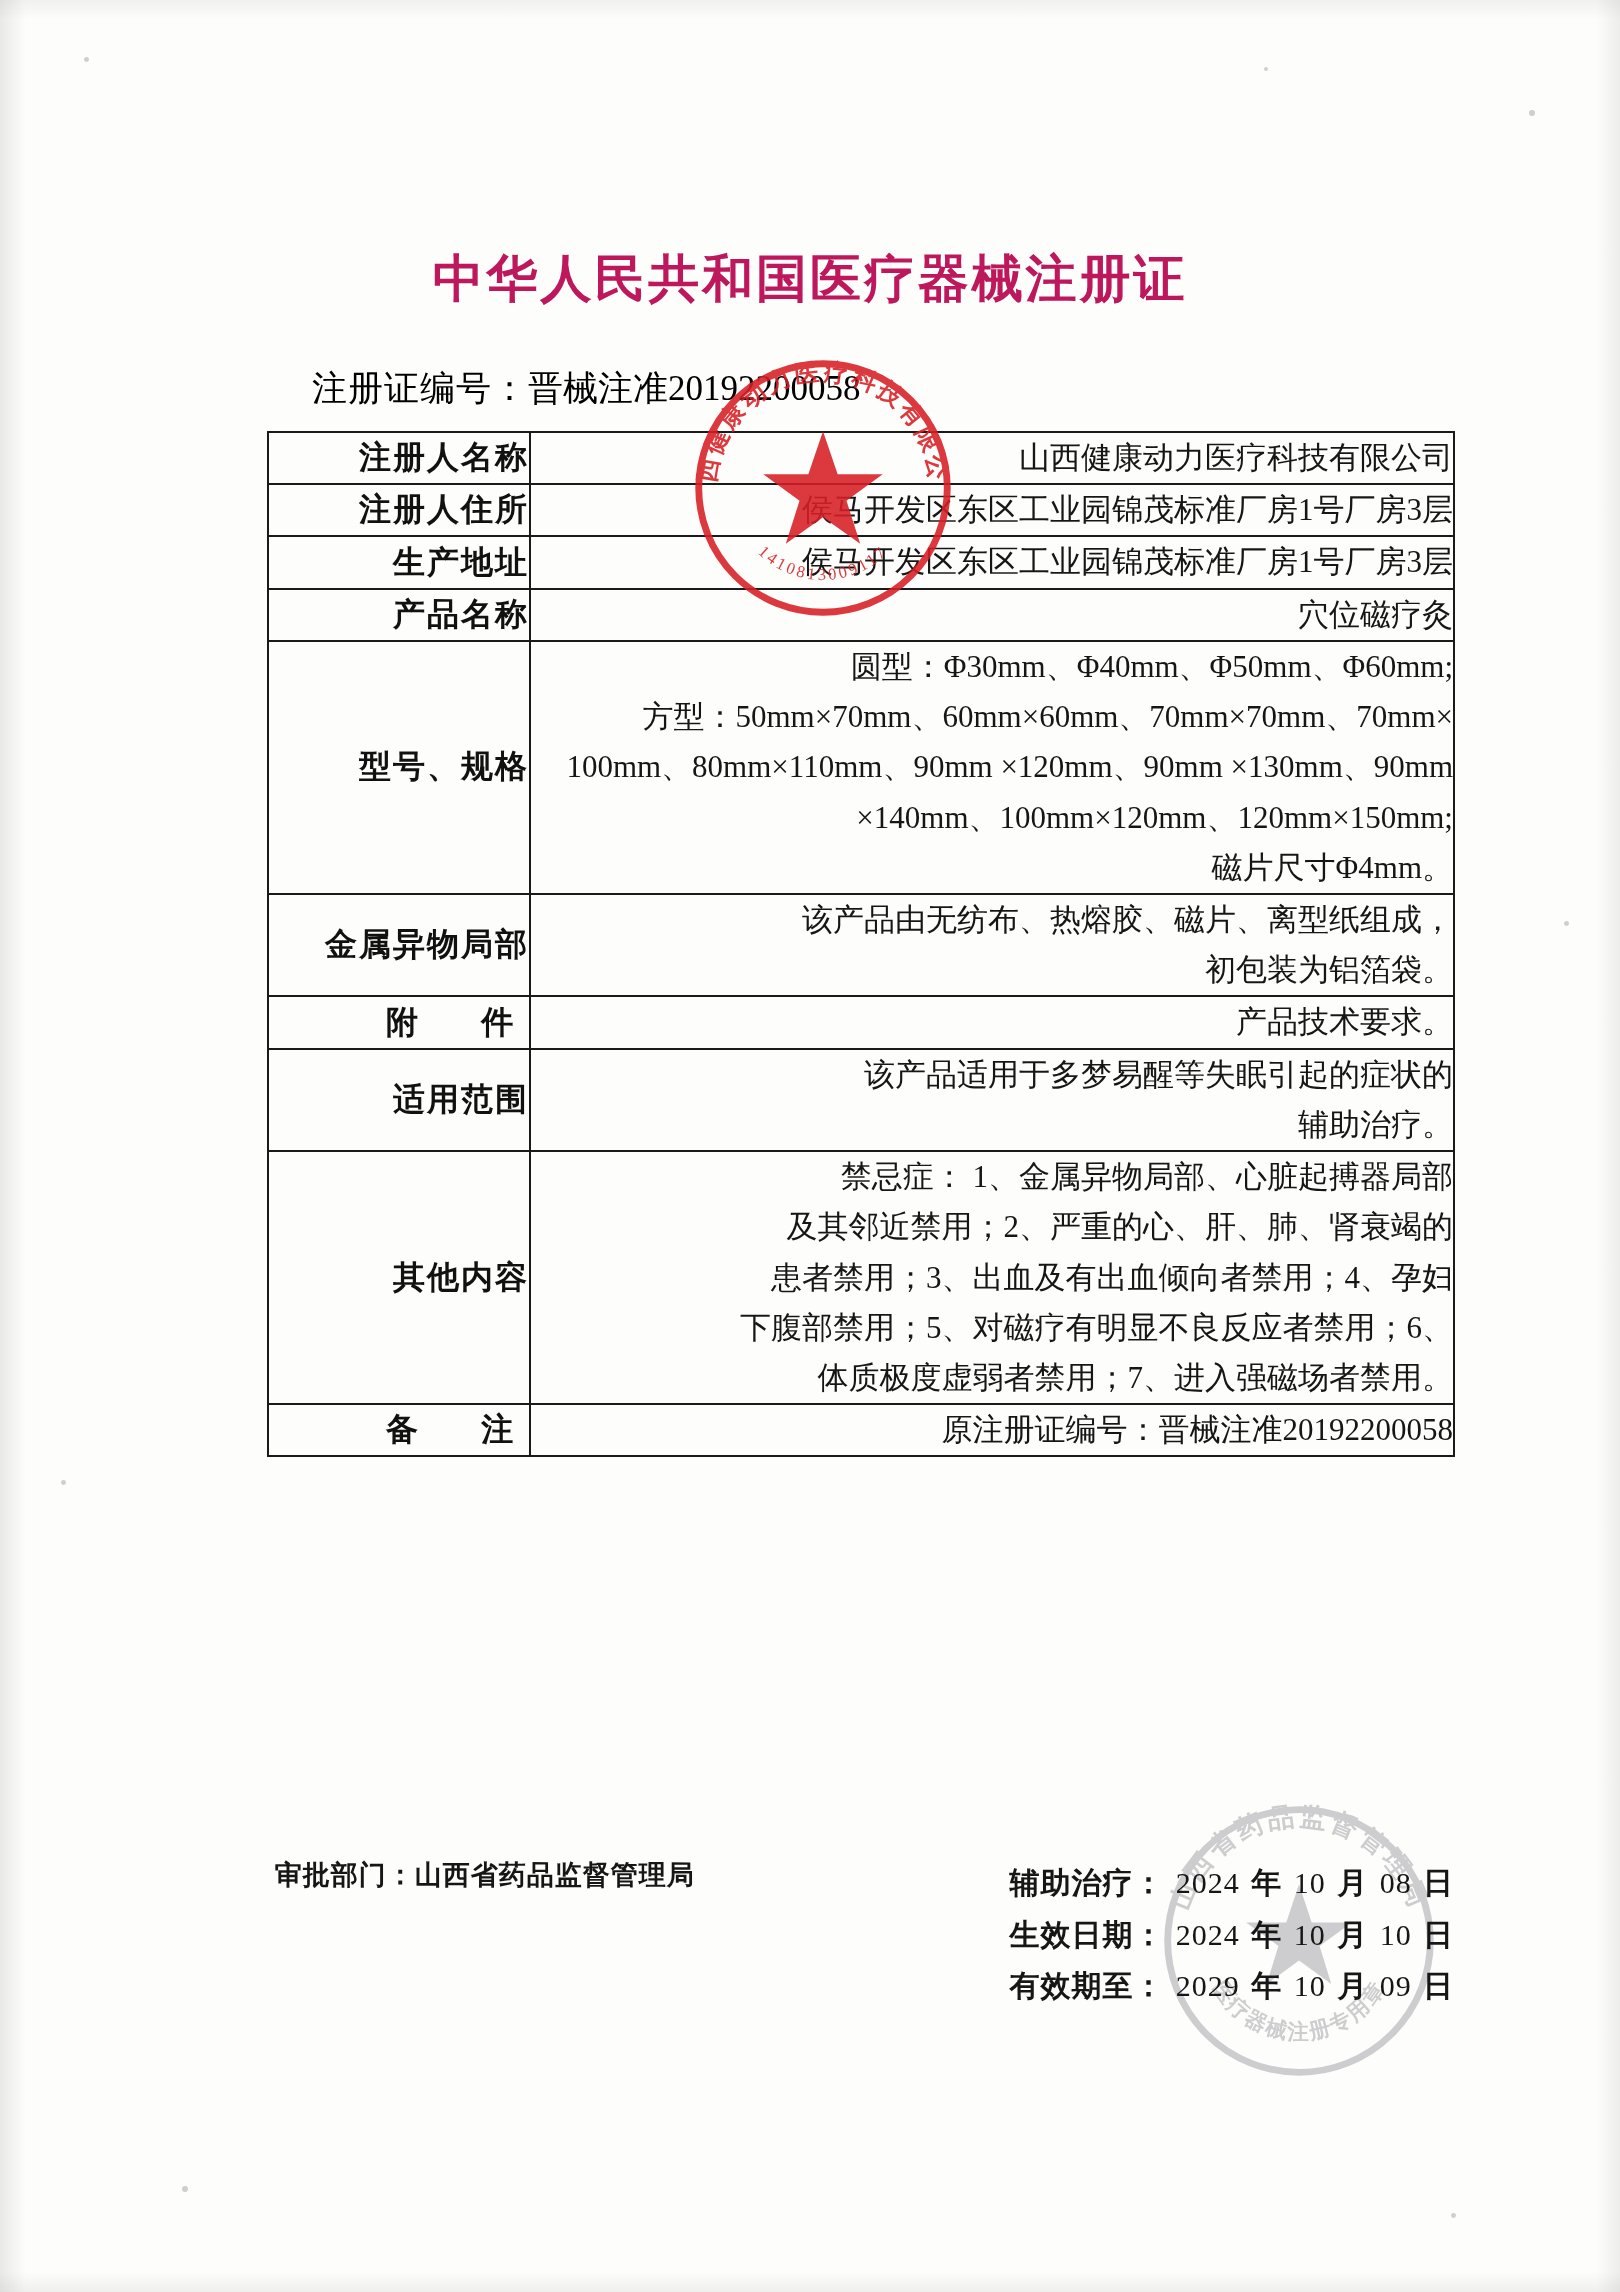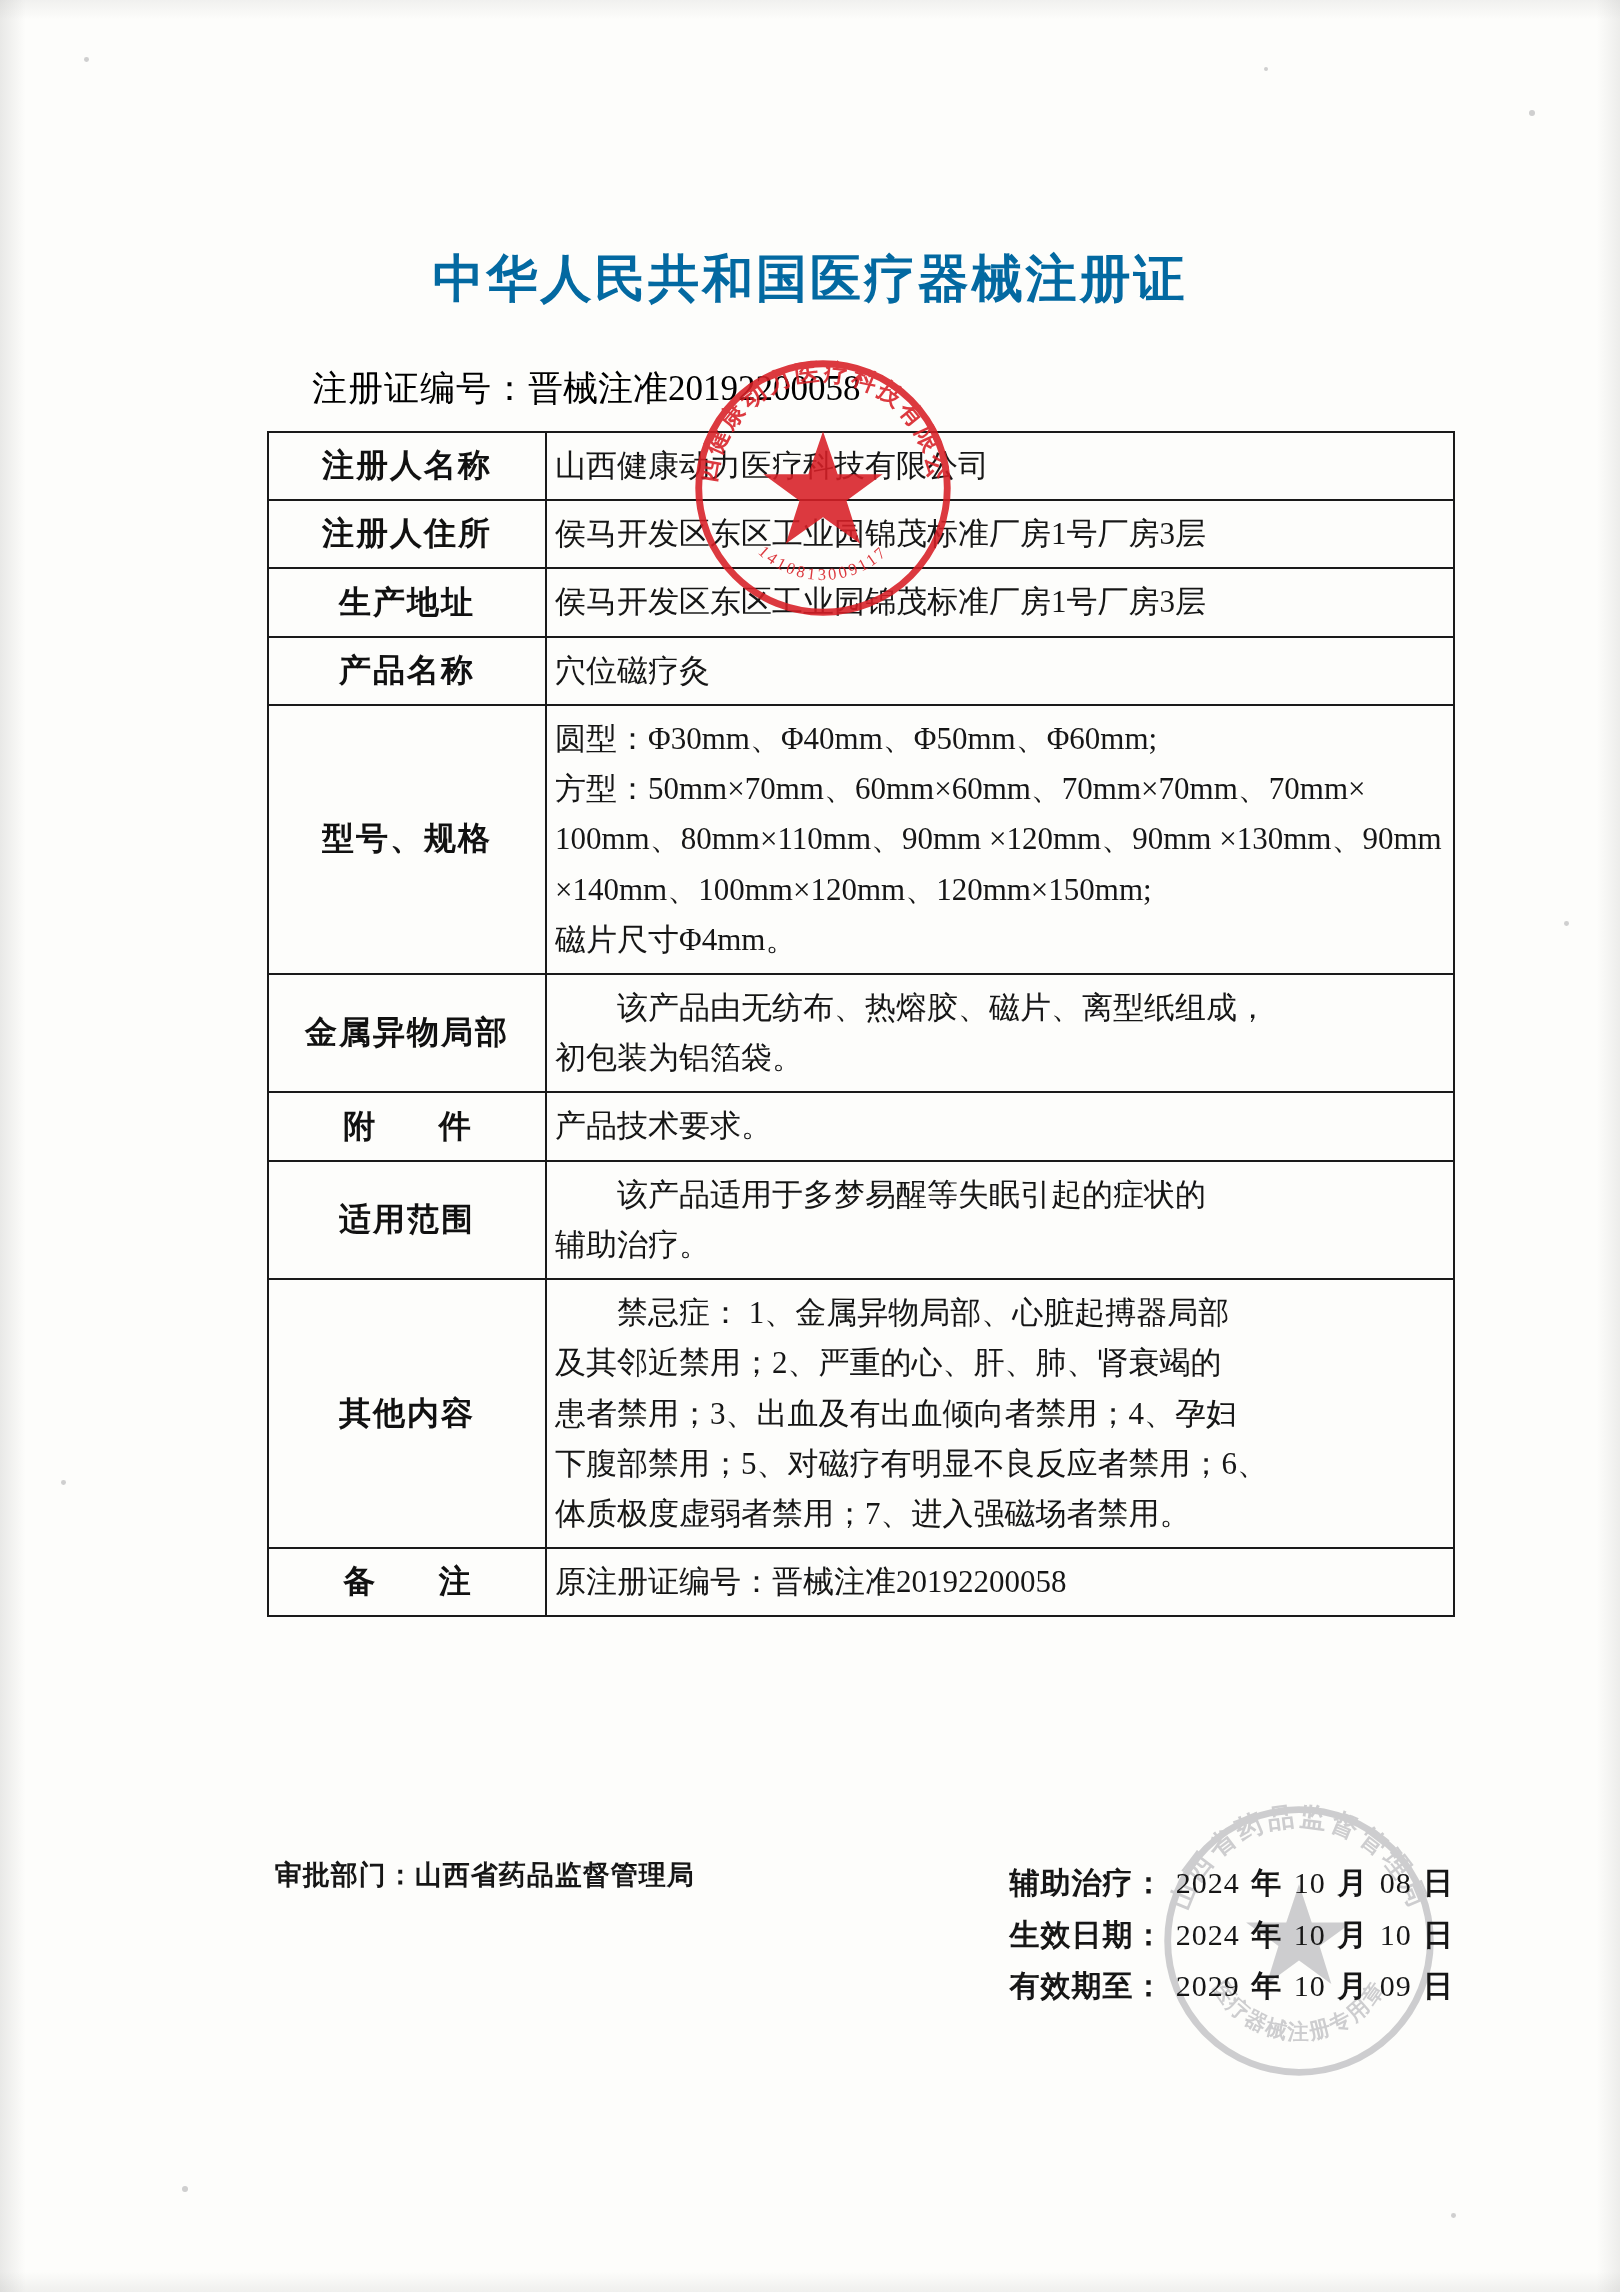--- a/index.html
+++ b/index.html
@@ -39,21 +39,21 @@
   .doc-title {
     position: absolute;
     top: 245px;
     left: 0;
     width: 100%;
     text-align: center;
     font-family: "DejaVu Sans", "Liberation Sans", sans-serif;
     font-weight: bold;
     font-size: 51px;
     letter-spacing: 2.9px;
-    color: #0369a1;
+    color: #be185d;
   }
 
   .reg-no {
     position: absolute;
     top: 365px;
     left: 312px;
     font-size: 35px;
     letter-spacing: 1px;
     white-space: nowrap;
     color: #000000;
@@ -63,22 +63,23 @@
   table.cert {
     position: absolute;
     top: 431px;
     left: 267px;
     width: 1188px;
     border-collapse: collapse;
     table-layout: fixed;
   }
   table.cert td {
     border: 2px solid #1a1a1a;
-    padding: 8px;
+    padding: 0;
     vertical-align: middle;
+    text-align: right;
   }
   td.label {
     width: 260px;
     text-align: center;
     font-family: "DejaVu Sans", "Liberation Sans", sans-serif;
     font-weight: bold;
     font-size: 32px;
     letter-spacing: 2px;
     color: #111;
     padding: 11.8px 3.9px;

